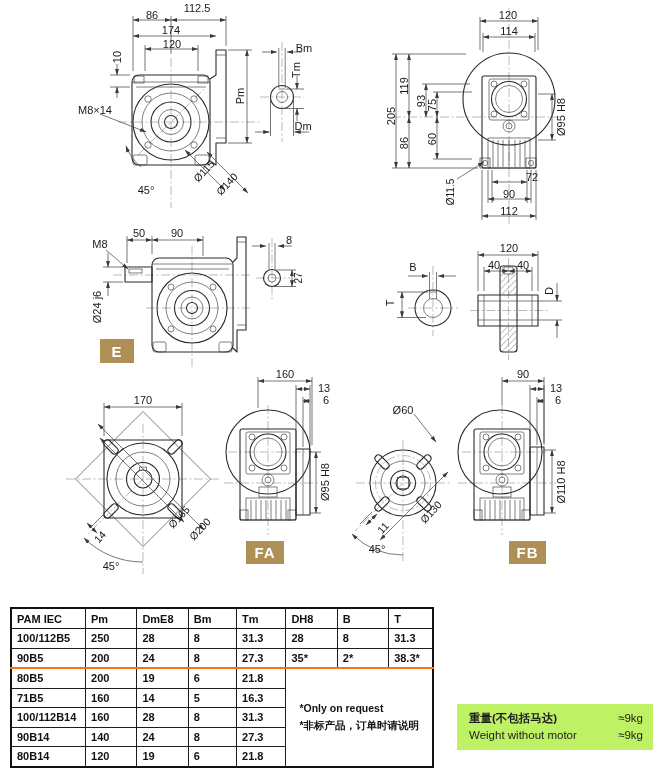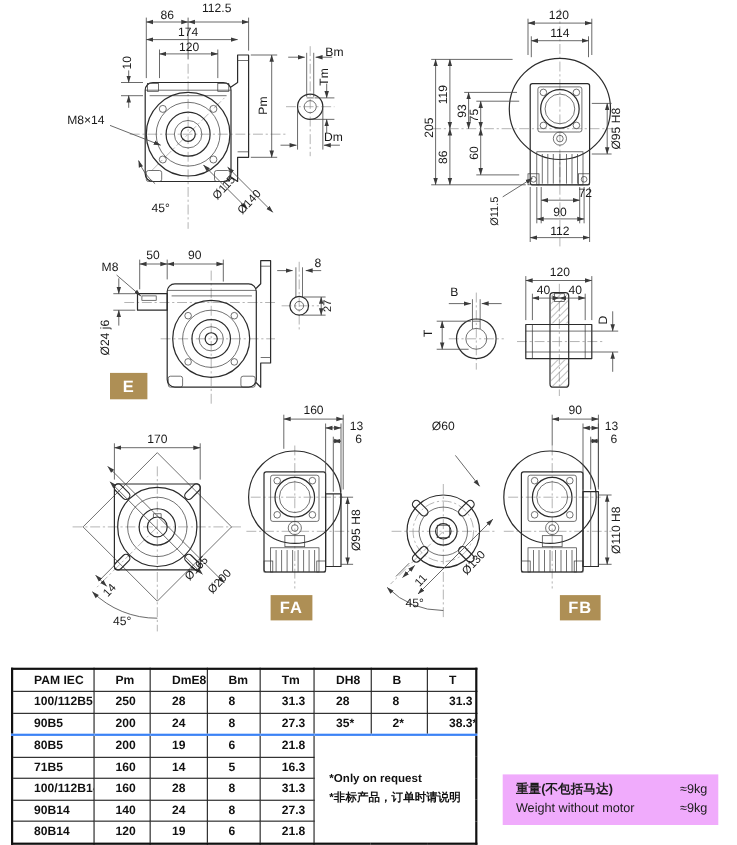--- a/index.html
+++ b/index.html
@@ -18,29 +18,29 @@
   
   .lbl { position:absolute; font-size:11px; font-weight:400; color:#1a1a1a; transform:translate(-50%,-50%); white-space:nowrap; line-height:1; z-index:3; }
   .lbl.v { transform:translate(-50%,-50%) rotate(-90deg); }
   .lbl.d { transform:translate(-50%,-50%) rotate(-47deg); font-size:10.5px; }
   .lbl.sm { font-size:10px; }
 
   .badge { position:absolute; background:#ae8f55; color:#ffffff; font-weight:bold; font-size:15px; display:flex; align-items:center; justify-content:center; letter-spacing:1px; z-index:3; }
 
   
   .dtable { position:absolute; left:10px; top:607px; width:424px; border-collapse:collapse; table-layout:fixed; font-size:11px; font-weight:bold; color:#111; z-index:3; }
-  .dtable th, .dtable td { border:1px solid #1d1d1d; padding:1px 2px 1px 19px; text-align:left; height:16.5px; white-space:nowrap; overflow:hidden; }
+  .dtable th, .dtable td { border:1px solid #1d1d1d; padding:1px 2px 1px 5px; text-align:left; height:16.5px; white-space:nowrap; overflow:hidden; }
   .dtable { border:2px solid #111; }
   .dtable th { height:17px; }
-  .dtable tr.sep th, .dtable tr.sep td { border-bottom:2px solid #3b82f6; }
+  .dtable tr.sep th, .dtable tr.sep td { border-bottom:2px solid #f97316; }
   .dtable td.notecell { vertical-align:middle; padding-left:13px; font-size:10.5px; line-height:1.6; }
   .dtable td.notecell .nline { display:block; }
 
   
-  .wbox { position:absolute; left:457px; top:704px; width:196px; height:46px; background:#f0abfc; box-sizing:border-box; padding:6px 10px 0 12px; font-size:11.5px; color:#1c1c1c; z-index:3; }
+  .wbox { position:absolute; left:457px; top:704px; width:196px; height:46px; background:#bef264; box-sizing:border-box; padding:6px 10px 0 12px; font-size:11.5px; color:#1c1c1c; z-index:3; }
   .wrow { display:flex; justify-content:space-between; line-height:1.45; }
   .wrow .zh { font-weight:bold; }
 </style>
 </head>
 <body>
 
 <div class="canvas">
 
 <svg width="670" height="598" viewBox="0 0 670 598">
   <defs>
@@ -433,21 +433,21 @@
     <line class="dim dimA" x1="552" y1="450" x2="552" y2="513"></line>
   </g>
 </svg>
 
 
 <span class="lbl" style="left:152px;top:15px">86</span>
 <span class="lbl" style="left:197px;top:8px">112.5</span>
 <span class="lbl" style="left:171px;top:30px">174</span>
 <span class="lbl" style="left:172px;top:44px">120</span>
 <span class="lbl v" style="left:117px;top:57px">10</span>
-<span class="lbl" style="left:78px;top:110px">M8×14</span>
+<span class="lbl" style="left:95px;top:110px">M8×14</span>
 <span class="lbl v" style="left:240px;top:96px">Pm</span>
 <span class="lbl" style="left:146px;top:190px">45°</span>
 <span class="lbl d" style="left:204px;top:171px">Ø115</span>
 <span class="lbl d" style="left:227px;top:184px">Ø140</span>
 
 <span class="lbl" style="left:304px;top:48px">Bm</span>
 <span class="lbl v" style="left:296px;top:70px">Tm</span>
 <span class="lbl" style="left:303px;top:126px">Dm</span>
 
 <span class="lbl" style="left:508px;top:15px">120</span>
@@ -483,21 +483,21 @@
 <span class="lbl d" style="left:179px;top:517px">Ø165</span>
 <span class="lbl d" style="left:200px;top:529px">Ø200</span>
 <span class="lbl d" style="left:100px;top:537px">14</span>
 <span class="lbl" style="left:111px;top:566px">45°</span>
 
 <span class="lbl" style="left:285px;top:374px">160</span>
 <span class="lbl" style="left:324px;top:388px">13</span>
 <span class="lbl" style="left:326px;top:400px">6</span>
 <span class="lbl v" style="left:325px;top:482px">Ø95 H8</span>
 
-<span class="lbl" style="left:403px;top:388px">Ø60</span>
+<span class="lbl" style="left:403px;top:410px">Ø60</span>
 <span class="lbl d" style="left:431px;top:512px">Ø130</span>
 <span class="lbl d" style="left:383px;top:528px">11</span>
 <span class="lbl" style="left:377px;top:549px">45°</span>
 
 <span class="lbl" style="left:523px;top:374px">90</span>
 <span class="lbl" style="left:556px;top:388px">13</span>
 <span class="lbl" style="left:558px;top:400px">6</span>
 <span class="lbl v" style="left:561px;top:482px">Ø110 H8</span>
 
 

